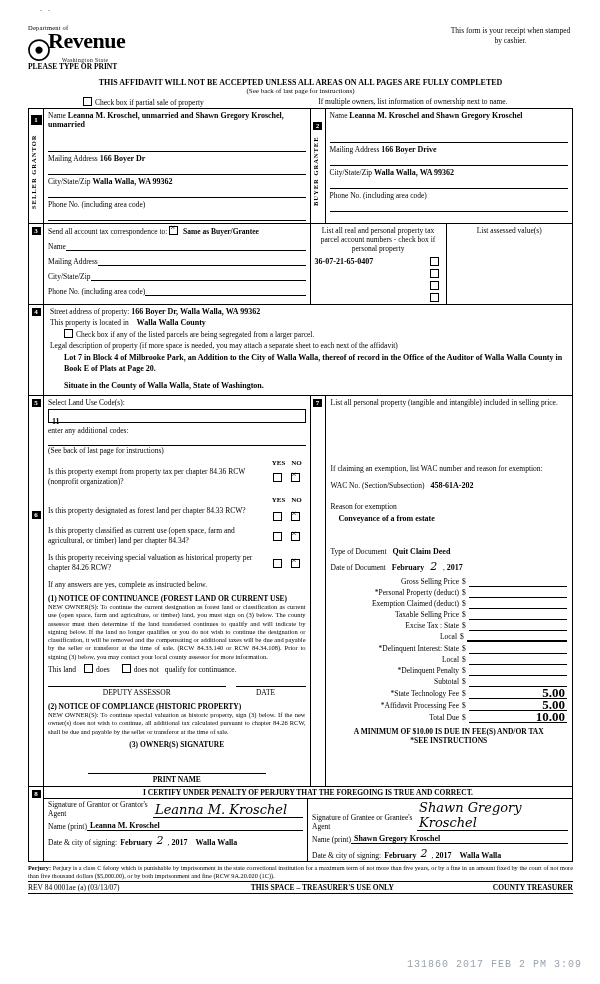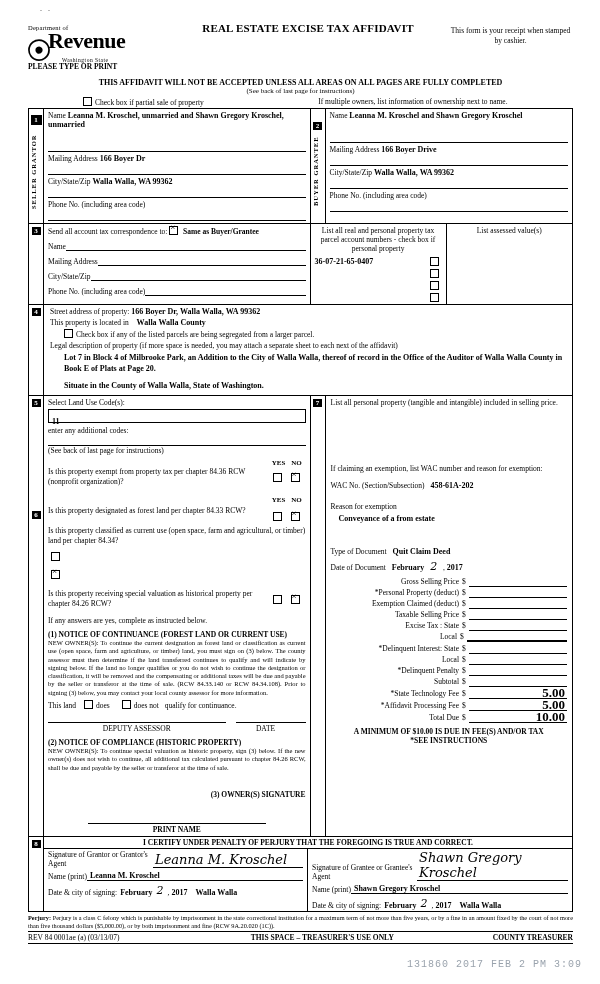--- a/index.html
+++ b/index.html
@@ -56,21 +56,20 @@
   <div class="hdr">
     <div class="logo">
       <div class="dept">Department of</div>
       <div style="position:relative;height:26px;">
         <span class="swirl">⦿</span>
         <span class="revword" style="padding-left:20px;display:inline-block;">Revenue</span>
       </div>
       <div class="wa" style="padding-left:34px;">Washington State</div>
     </div>
     <div class="titleblock">
-      <div class="t1">REAL ESTATE EXCISE TAX AFFIDAVIT</div>
     </div>
     <div class="receipt">This form is your receipt when stamped by cashier.</div>
     <div class="typeprint">PLEASE TYPE OR PRINT</div>
   </div>
 
   <div class="warn">THIS AFFIDAVIT WILL NOT BE ACCEPTED UNLESS ALL AREAS ON ALL PAGES ARE FULLY COMPLETED</div>
   <div class="seeback">(See back of last page for instructions)</div>
   <div class="chkrow">
     <div class="l"><span class="bx"></span><span>Check box if partial sale of property</span></div>
     <div class="r">If multiple owners, list information of ownership next to name.</div>
@@ -217,21 +216,21 @@
 
       <div class="row" style="justify-content:flex-end;margin-top:9px;">
         <span class="yn" style="width:18px;text-align:center;">YES</span>
         <span class="yn" style="width:18px;text-align:center;">NO</span>
       </div>
       <div class="row" style="margin-top:2px;">
         <span class="lbl" style="flex:1;">Is this property designated as forest land per chapter 84.33 RCW?</span>
         <span style="width:18px;text-align:center;"><span class="bx"></span></span>
         <span style="width:18px;text-align:center;"><span class="bx bxck"></span></span>
       </div>
-      <div class="row" style="margin-top:2px;flex-direction:column;">
+      <div class="row" style="margin-top:2px;">
         <span class="lbl" style="flex:1;line-height:10px;">Is this property classified as current use (open space, farm and agricultural, or timber) land per chapter 84.34?</span>
         <span style="width:18px;text-align:center;"><span class="bx"></span></span>
         <span style="width:18px;text-align:center;"><span class="bx bxck"></span></span>
       </div>
       <div class="row" style="margin-top:7px;">
         <span class="lbl" style="flex:1;line-height:10px;">Is this property receiving special valuation as historical property per chapter 84.26 RCW?</span>
         <span style="width:18px;text-align:center;"><span class="bx"></span></span>
         <span style="width:18px;text-align:center;"><span class="bx bxck"></span></span>
       </div>
 
@@ -247,21 +246,21 @@
       <div class="row" style="margin-top:12px;">
         <span class="line" style="margin-right:10px;"></span>
         <span class="line" style="max-width:70px;"></span>
       </div>
       <div class="row lbl" style="margin-top:1px;">
         <span style="flex:1;text-align:center;">DEPUTY ASSESSOR</span>
         <span style="width:80px;text-align:center;">DATE</span>
       </div>
       <div class="lbl b" style="margin-top:5px;">(2) NOTICE OF COMPLIANCE (HISTORIC PROPERTY)</div>
       <div class="tiny" style="line-height:8.3px;text-align:justify;">NEW OWNER(S): To continue special valuation as historic property, sign (3) below. If the new owner(s) does not wish to continue, all additional tax calculated pursuant to chapter 84.26 RCW, shall be due and payable by the seller or transferor at the time of sale.</div>
-      <div class="lbl b" style="text-align:right;margin-top:18px;">(3) OWNER(S) SIGNATURE</div>
+      <div class="lbl b" style="text-align:center;margin-top:4px;">(3) OWNER(S) SIGNATURE</div>
       <div class="fieldline" style="margin:14px 40px 0 40px;"></div>
       <div class="lbl b" style="text-align:center;margin-top:1px;">PRINT NAME</div>
     </td>
 
     <td style="width:12px;border-right:1.2px solid #000;vertical-align:top;text-align:center;">
       <div style="font-size:7px;font-weight:bold;background:#000;color:#fff;width:9px;margin:2px auto;">7</div>
     </td>
 
     <td style="padding:2px 5px;vertical-align:top;">
       <div class="lbl" style="line-height:10px;">List all personal property (tangible and intangible) included in selling price.</div>

